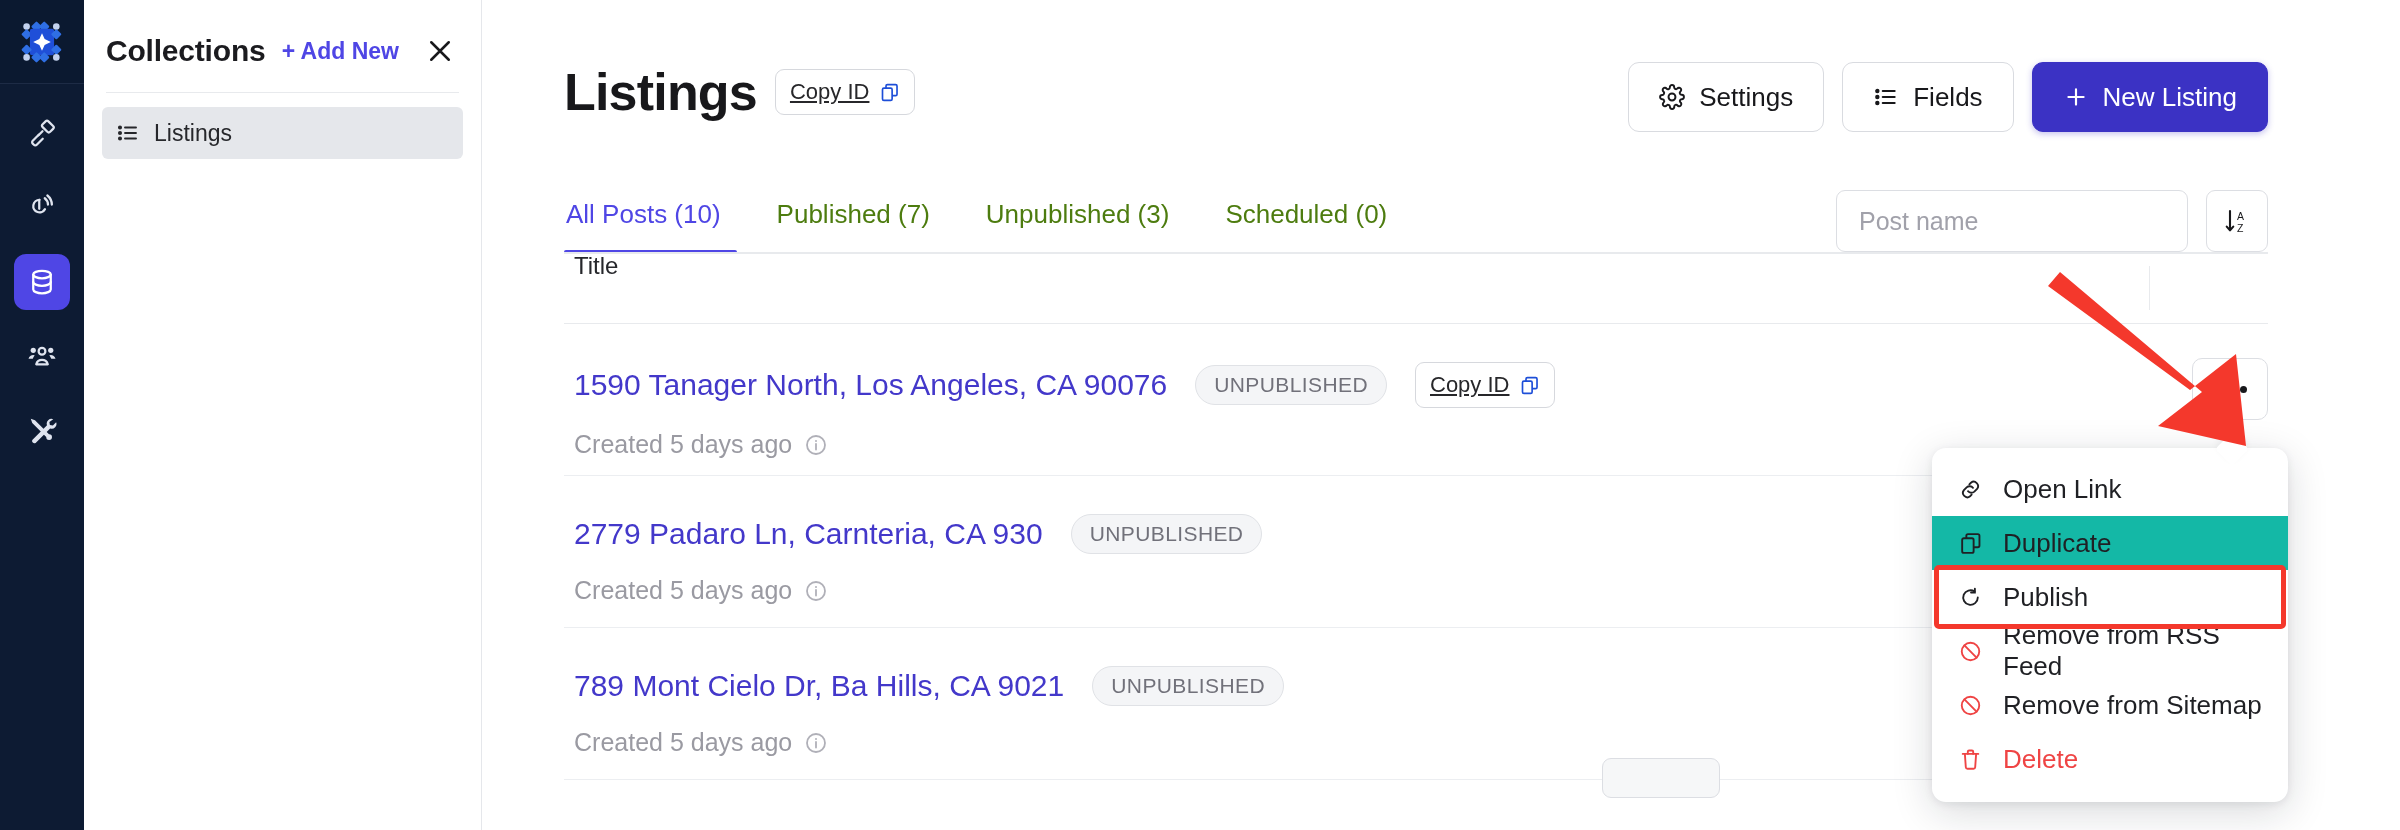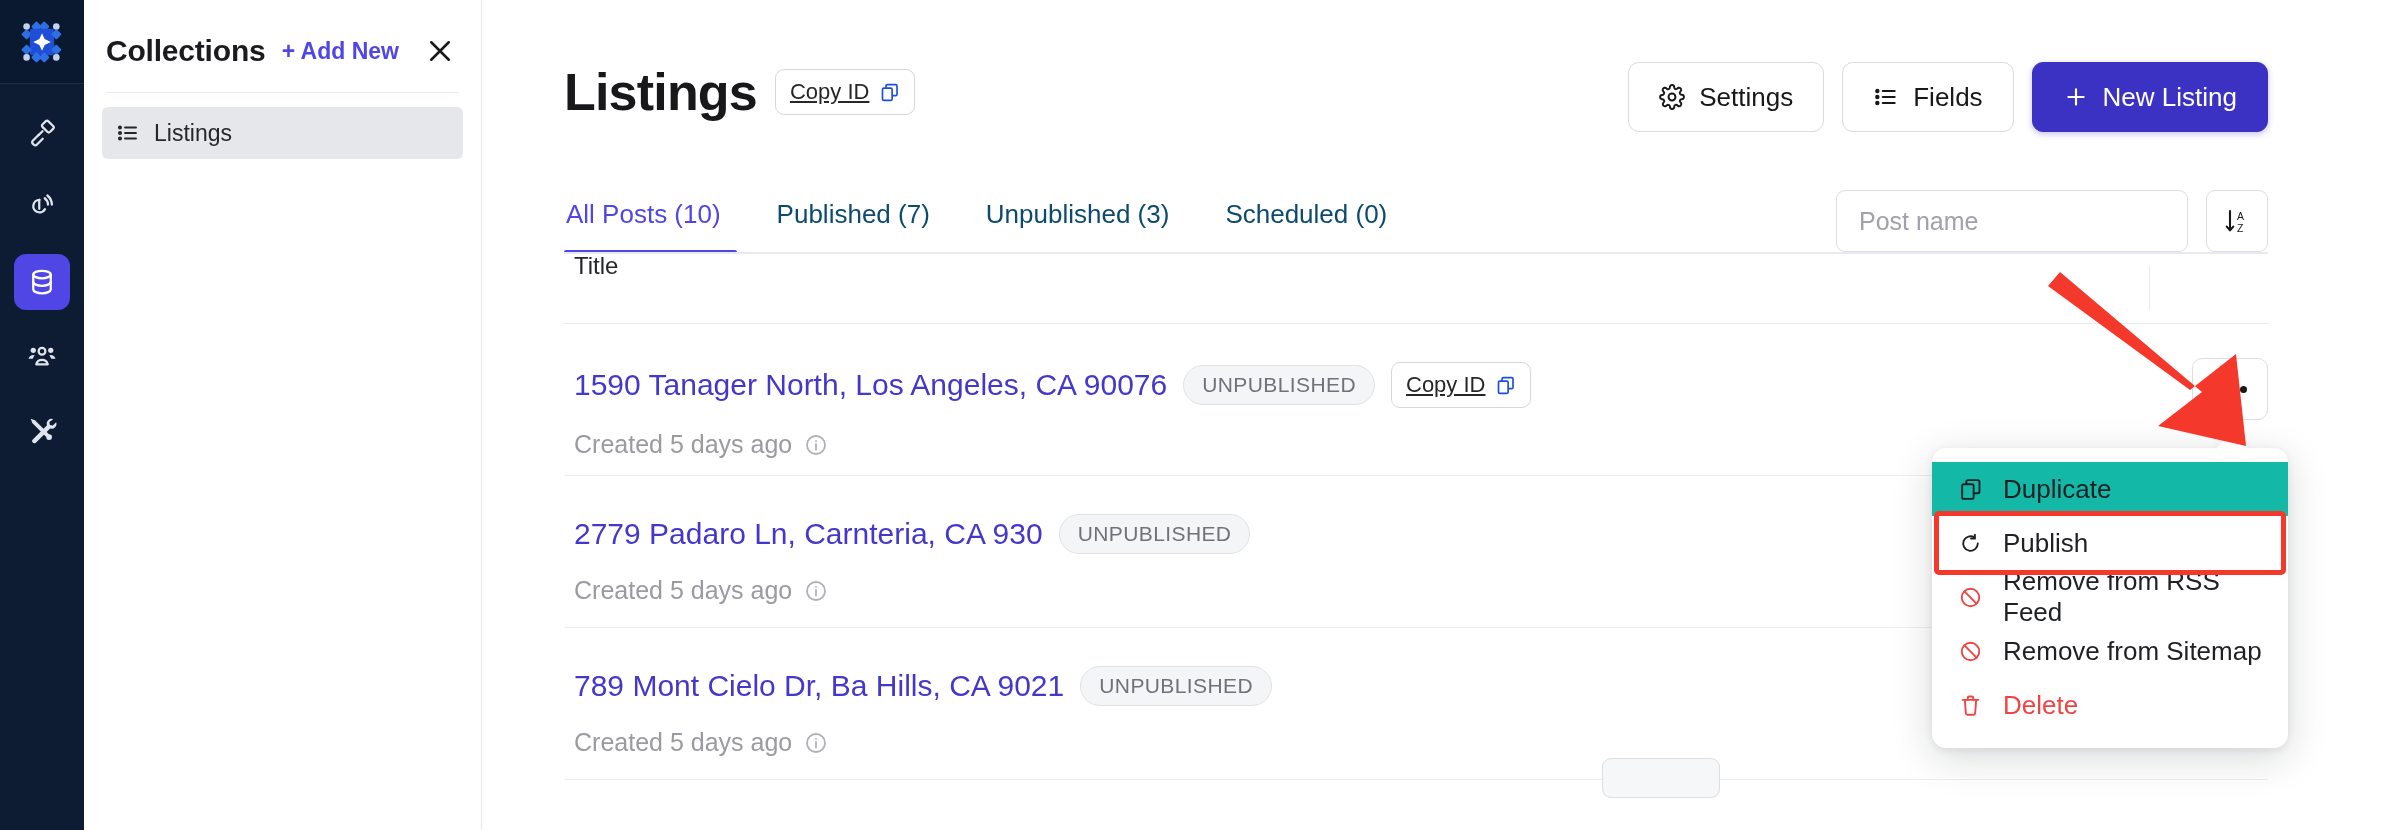--- a/index.html
+++ b/index.html
@@ -96,21 +96,21 @@
   }
   .btn.primary svg { stroke: #fff; }
 
   
   .tabs-row {
     margin: 58px 132px 0 82px;
     display: flex; align-items: flex-end; position: relative;
   }
   .tabs { display: flex; align-items: flex-end; gap: 0; }
   .tab {
-    font-size: 26px; color: #0c4a6e; padding: 0 28px 22px 28px;
+    font-size: 26px; color: #4d7c0f; padding: 0 28px 22px 28px;
     cursor: pointer; white-space: nowrap; position: relative;
   }
   .tab:first-child { padding-left: 2px; }
   .tab.active { color: #4f46e5; }
   .tab.active::after {
     content: ""; position: absolute; left: 0; right: 12px; bottom: -2px;
     height: 4px; background: #4f46e5; border-radius: 2px;
   }
   .tabs-right { margin-left: auto; display: flex; align-items: center; gap: 18px; }
   .search-wrap {
@@ -143,21 +143,21 @@
   .th { font-size: 24px; color: #26272b; padding-left: 10px; }
   .th-divider {
     position: absolute; right: 118px; top: 14px; width: 1px; height: 44px; background: #e8eaed;
   }
   .row {
     display: flex; align-items: flex-start;
     min-height: 152px; padding-top: 38px;
     border-bottom: 1px solid #eceef1; position: relative;
   }
   .row-main { padding-left: 10px; }
-  .row-titleline { display: flex; align-items: center; gap: 16px; }
+  .row-titleline { display: flex; align-items: center; gap: 28px; }
   .row-title {
     font-size: 30px; color: #4338ca; cursor: pointer; white-space: nowrap;
   }
   .badge {
     display: inline-flex; align-items: center; height: 40px; padding: 0 18px;
     border: 1px solid #e0e2e6; border-radius: 22px; background: #f4f5f7;
     font-size: 21px; color: #71717a; letter-spacing: 0.4px; white-space: nowrap;
   }
   .row-sub {
     margin-top: 22px; display: flex; align-items: center; gap: 12px;
@@ -447,20 +447,27 @@
           <i></i>
           <i></i>
         </div>
       </div>
 
       <div class="footer-ghost"></div>
     </div>
   </div>
 
   <div class="menu">
+    <div class="menu-item">
+      <svg viewBox="0 0 24 24" fill="none" stroke="#1f2024" stroke-width="1.8" stroke-linecap="round">
+        <path d="M9.6 13.6 a4.2 4.2 0 0 0 6.1 .4 l2.6-2.6 a4.2 4.2 0 0 0-5.9-5.9 l-1.5 1.5"></path>
+        <path d="M14.4 10.4 a4.2 4.2 0 0 0-6.1-.4 l-2.6 2.6 a4.2 4.2 0 0 0 5.9 5.9 l1.5-1.5"></path>
+      </svg>
+      <span>Open Link</span>
+    </div>
 
     <div class="menu-item hovered">
       <svg viewBox="0 0 24 24" fill="none" stroke="#1f2024" stroke-width="1.8" stroke-linejoin="round">
         <rect x="4" y="7" width="11" height="14" rx="1.6"></rect>
         <path d="M8 7 V4.6 a1.6 1.6 0 0 1 1.6-1.6 H19 a1.6 1.6 0 0 1 1.6 1.6 V14 a1.6 1.6 0 0 1-1.6 1.6 H15"></path>
       </svg>
       <span>Duplicate</span>
     </div>
 
     <div class="menu-item">

